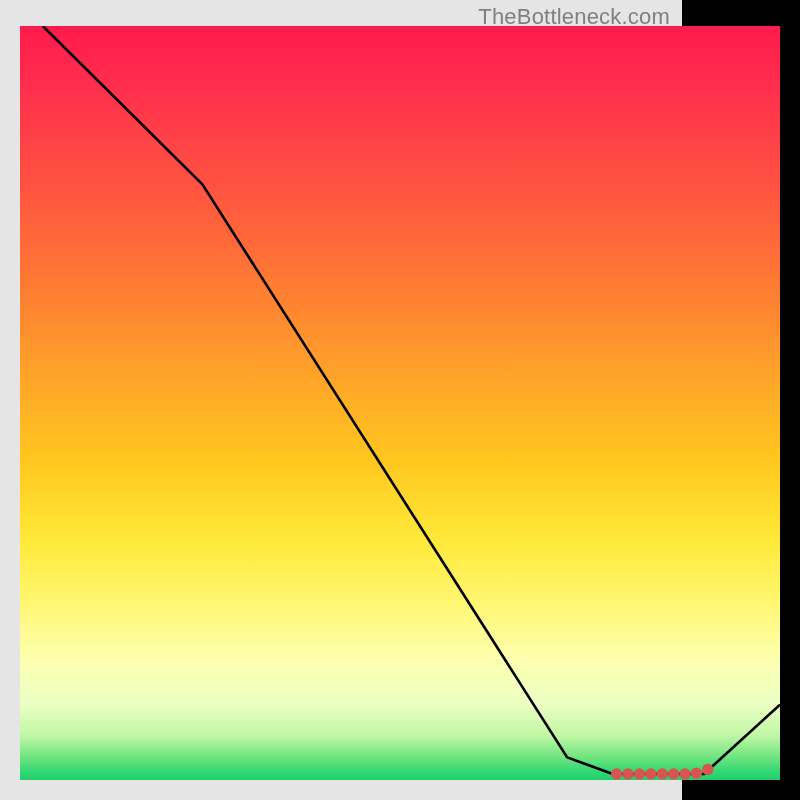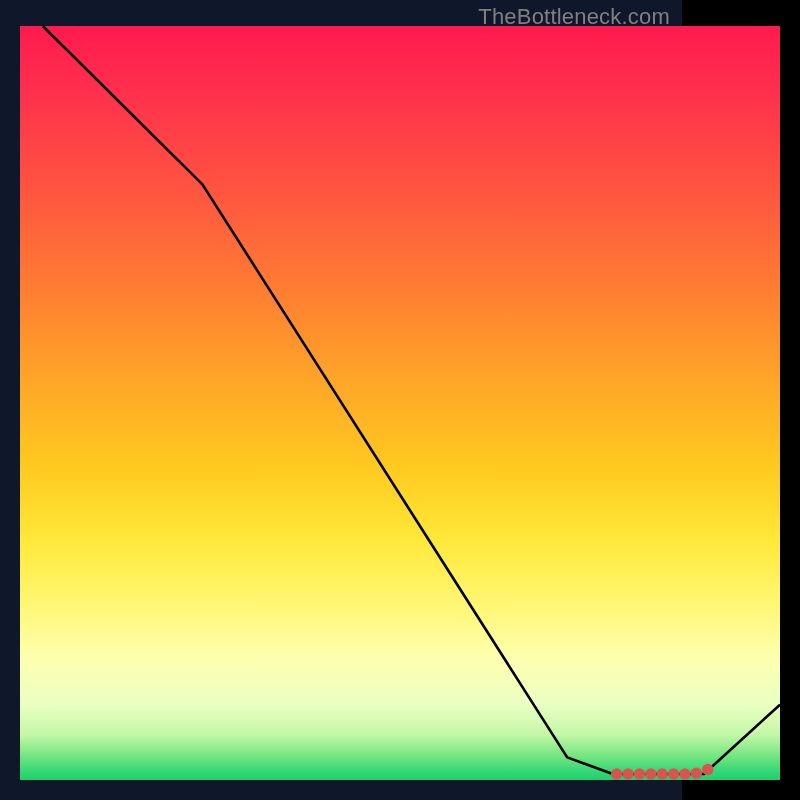--- a/index.html
+++ b/index.html
@@ -8,21 +8,21 @@
     width: 800px;
     height: 800px;
     background: #000;
     overflow: hidden;
     font-family: Arial, Helvetica, sans-serif;
   }
   .stage {
     position: relative;
     width: 682px;
     height: 800px;
-    background: #0f172a;
+    background: #e5e5e5;
   }
   .watermark {
     position: absolute;
     top: 4px;
     right: 12px;
     color: #808080;
     font-size: 22px;
     font-weight: 400;
     letter-spacing: 0.2px;
     z-index: 20;

